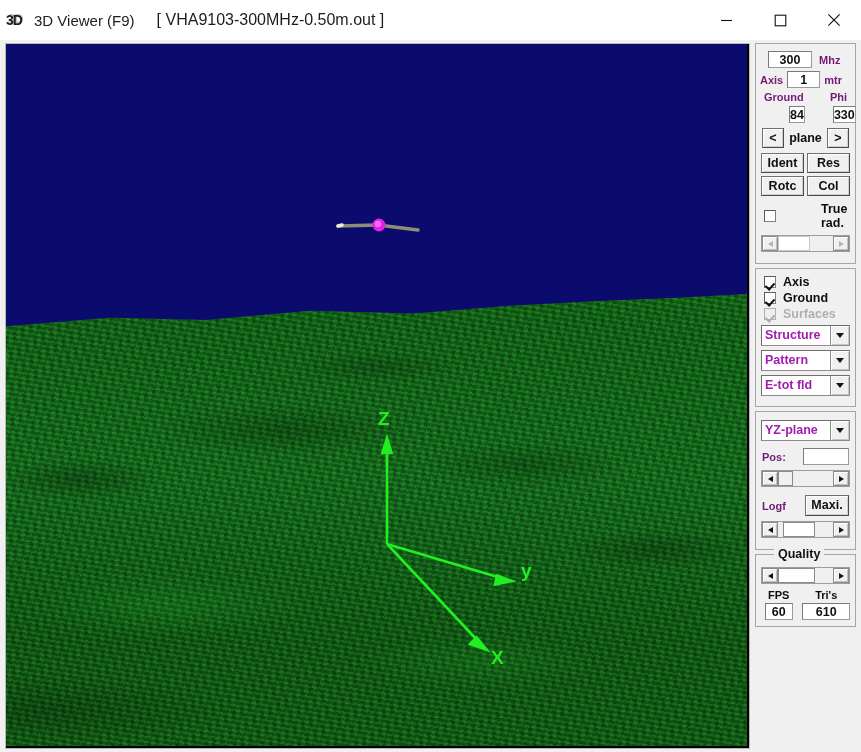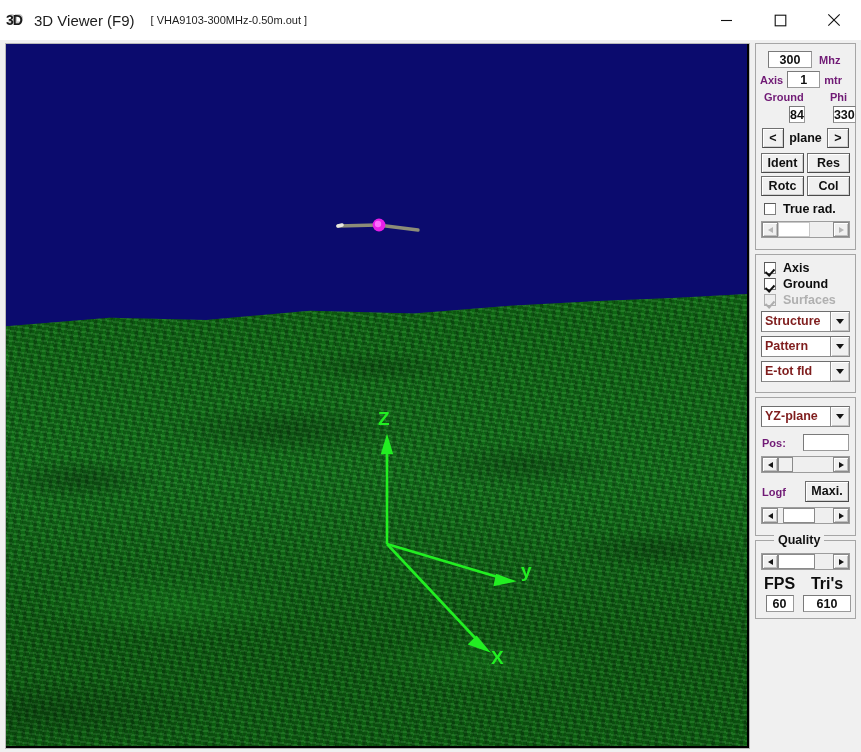--- a/index.html
+++ b/index.html
@@ -24,21 +24,21 @@
     line-height:20px;letter-spacing:-1px;
   }
   .app-icon .ghost{
     position:absolute;left:2px;top:-1px;color:#c8c8c8;font-size:13px;font-weight:bold;
   }
   .app-icon .fore{position:absolute;left:0px;top:0px;}
   .title-text{
     font-size:15px;color:#1d1d1d;white-space:nowrap;
   }
   .title-file{
-    font-size:11px;color:#1d1d1d;white-space:nowrap;margin-left:16px;
+    font-size:16px;color:#1d1d1d;white-space:nowrap;margin-left:22px;
   }
   .win-btns{position:absolute;right:0;top:0;height:40px;display:flex;}
   .win-btn{
     width:54px;height:40px;display:flex;align-items:center;justify-content:center;
     background:#ffffff;
   }
   .win-btn svg{display:block;}
 
   
   .viewport-frame{
@@ -132,21 +132,21 @@
   .box.dis.on::after{border-color:#adadad;}
   .chk .t{font-size:12.5px;}
   .chk .t.dis{color:#b0b0b0;}
 
   .combo{
     display:flex;align-items:stretch;height:21px;margin:4px 1px;
     background:#ffffff;border:1px solid #8c8c8c;
     border-top-color:#6e6e6e;border-left-color:#6e6e6e;
     box-sizing:border-box;width:89px;
   }
-  .combo .ctext{flex:1;font-size:12.5px;line-height:19px;padding-left:3px;color:#7f1d1d;}
+  .combo .ctext{flex:1;font-size:12.5px;line-height:19px;padding-left:3px;color:#a21caf;}
   .combo .carrow{
     width:18px;background:#f0f0f0;
     border-left:1px solid #8c8c8c;
     box-shadow: inset 1px 1px 0 #ffffff, inset -1px -1px 0 #c5c5c5;
     display:flex;align-items:center;justify-content:center;
   }
   .combo .carrow i{
     display:block;width:0;height:0;border-left:4px solid transparent;
     border-right:4px solid transparent;border-top:5px solid #141414;
   }
@@ -176,21 +176,21 @@
   .gbox{
     border:1px solid #a6a6a6;background:#f0f0f0;
     margin-top:4px;padding:10px 0 6px 4px;position:relative;
   }
   .gbox .legend{
     position:absolute;top:-8px;left:18px;background:#f0f0f0;
     padding:0 4px;font-size:12.5px;color:#101010;
   }
   .twocol{display:flex;justify-content:space-around;align-items:center;margin-top:3px;}
   .twocol .cell{display:flex;flex-direction:column;align-items:center;}
-  .twocol .cap{font-size:16px;margin-bottom:2px;}
+  .twocol .cap{font-size:11px;margin-bottom:2px;}
 </style>
 </head>
 <body>
 
 <div class="window">
 
   <div class="titlebar">
     <div class="app-icon">
       <span class="ghost">3D</span>
       <span class="fore">3D</span>
@@ -287,21 +287,21 @@
       <div class="row" style="justify-content:space-between;padding:0 1px;">
         <div class="btn btn-half">Ident</div>
         <div class="btn btn-half">Res</div>
       </div>
 
       <div class="row" style="justify-content:space-between;padding:0 1px;">
         <div class="btn btn-half">Rotc</div>
         <div class="btn btn-half">Col</div>
       </div>
 
-      <div class="chk" style="margin-top:6px;">
+      <div class="chk" style="margin-top:6px;gap:38px;">
         <span class="box"></span>
         <span class="t">True rad.</span>
       </div>
 
       <div class="sb dis">
         <div class="ar l">
             <i></i>
           </div>
         <div class="track">
           <div class="thumb" style="left:0;width:58%;"></div>

